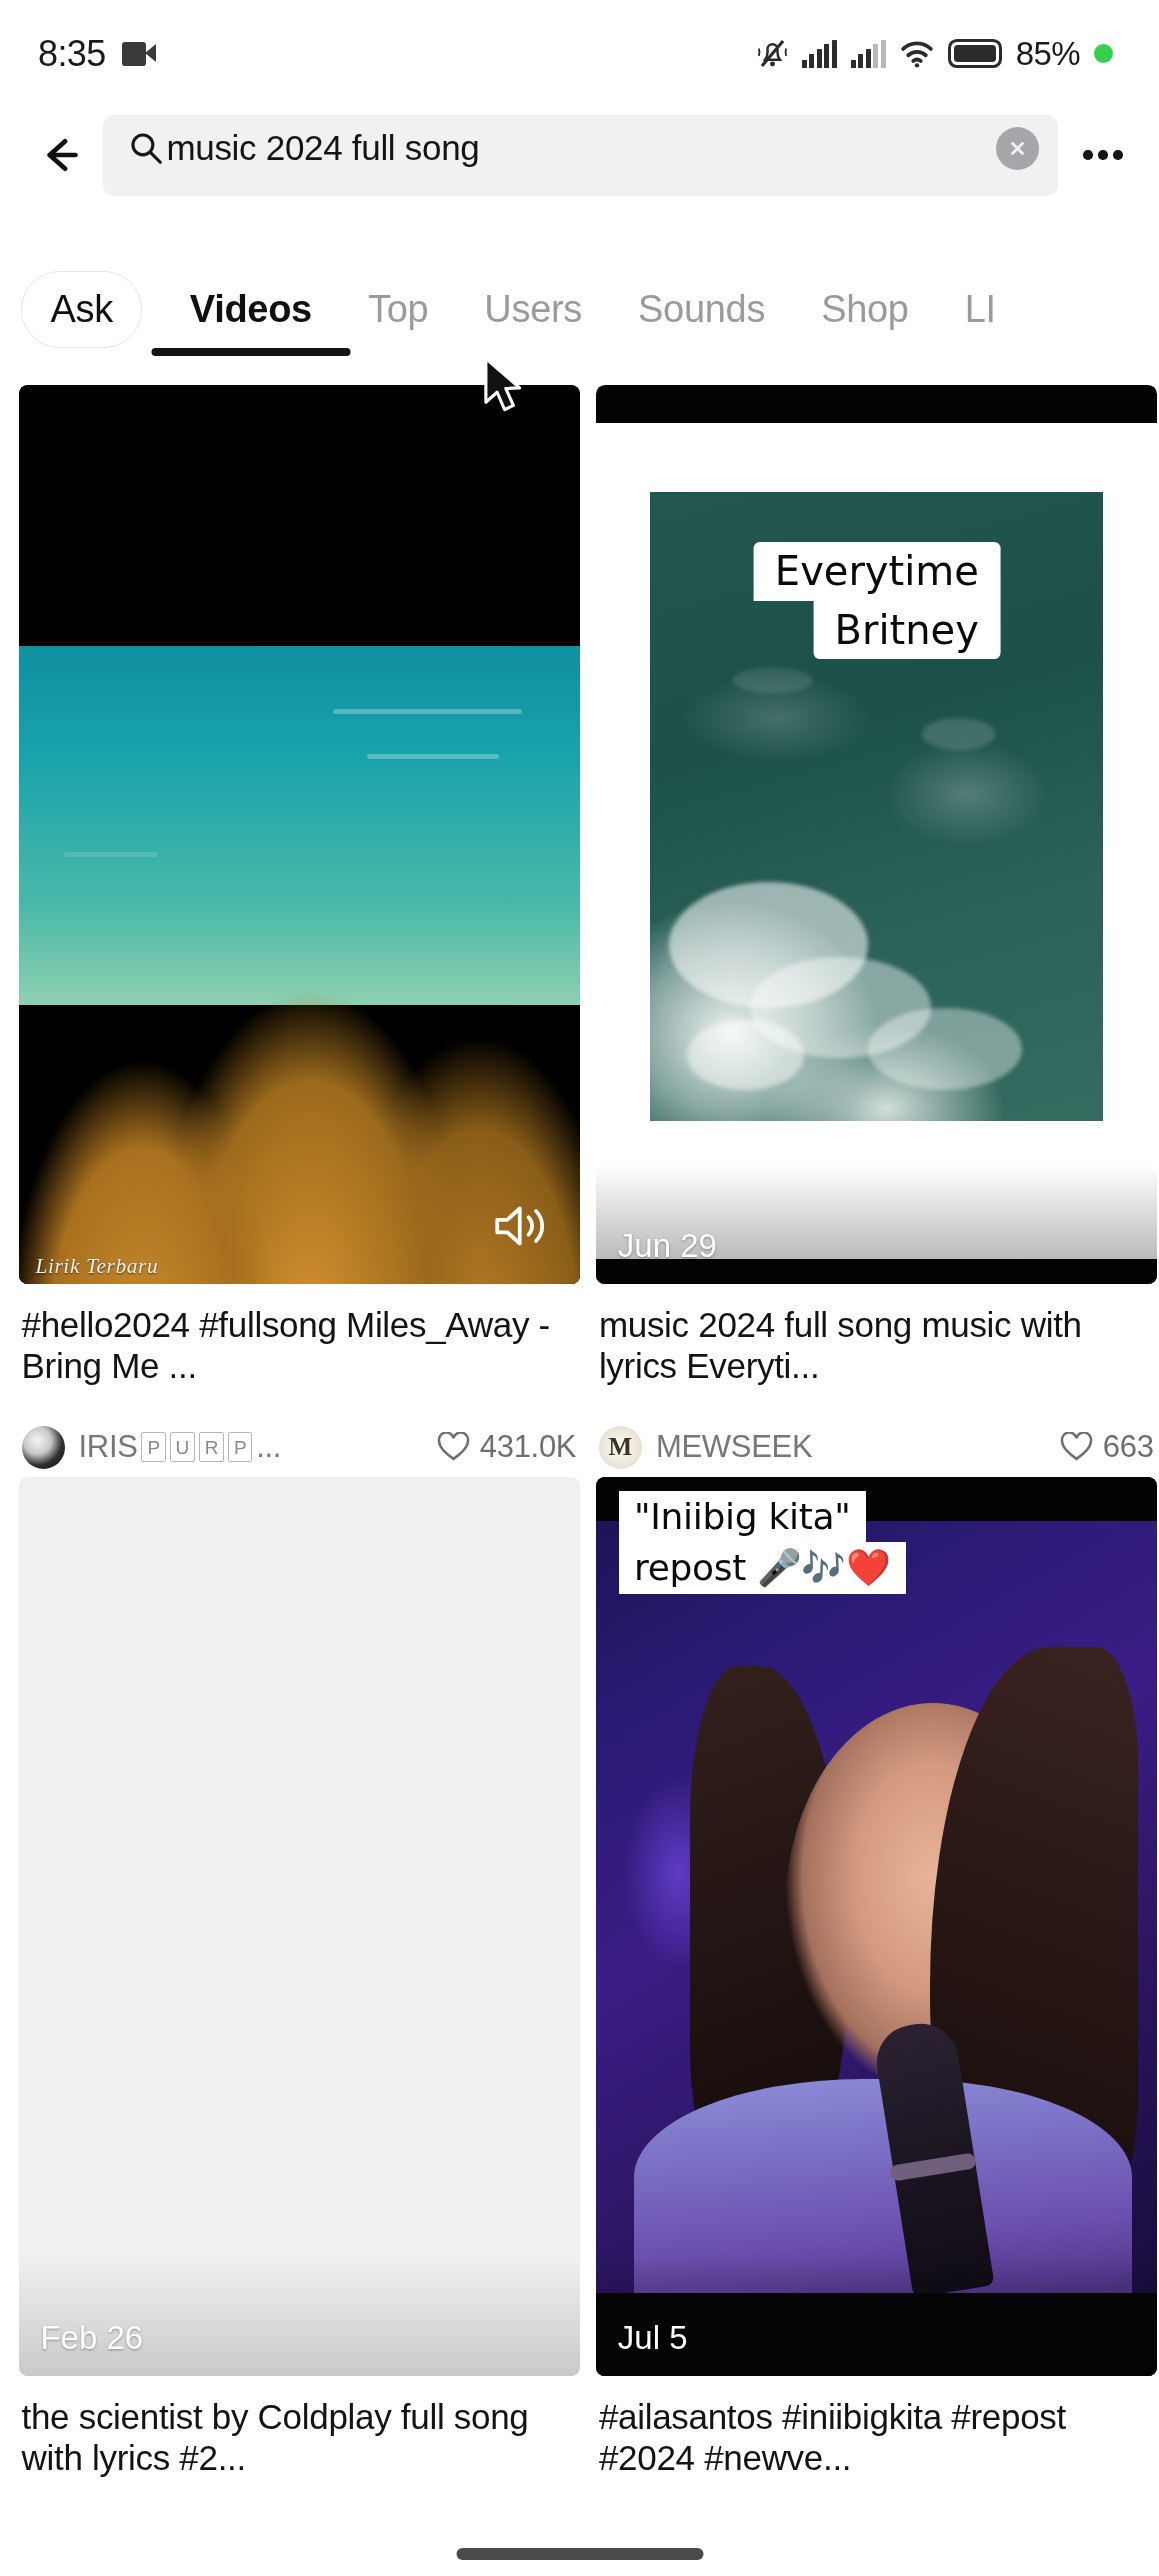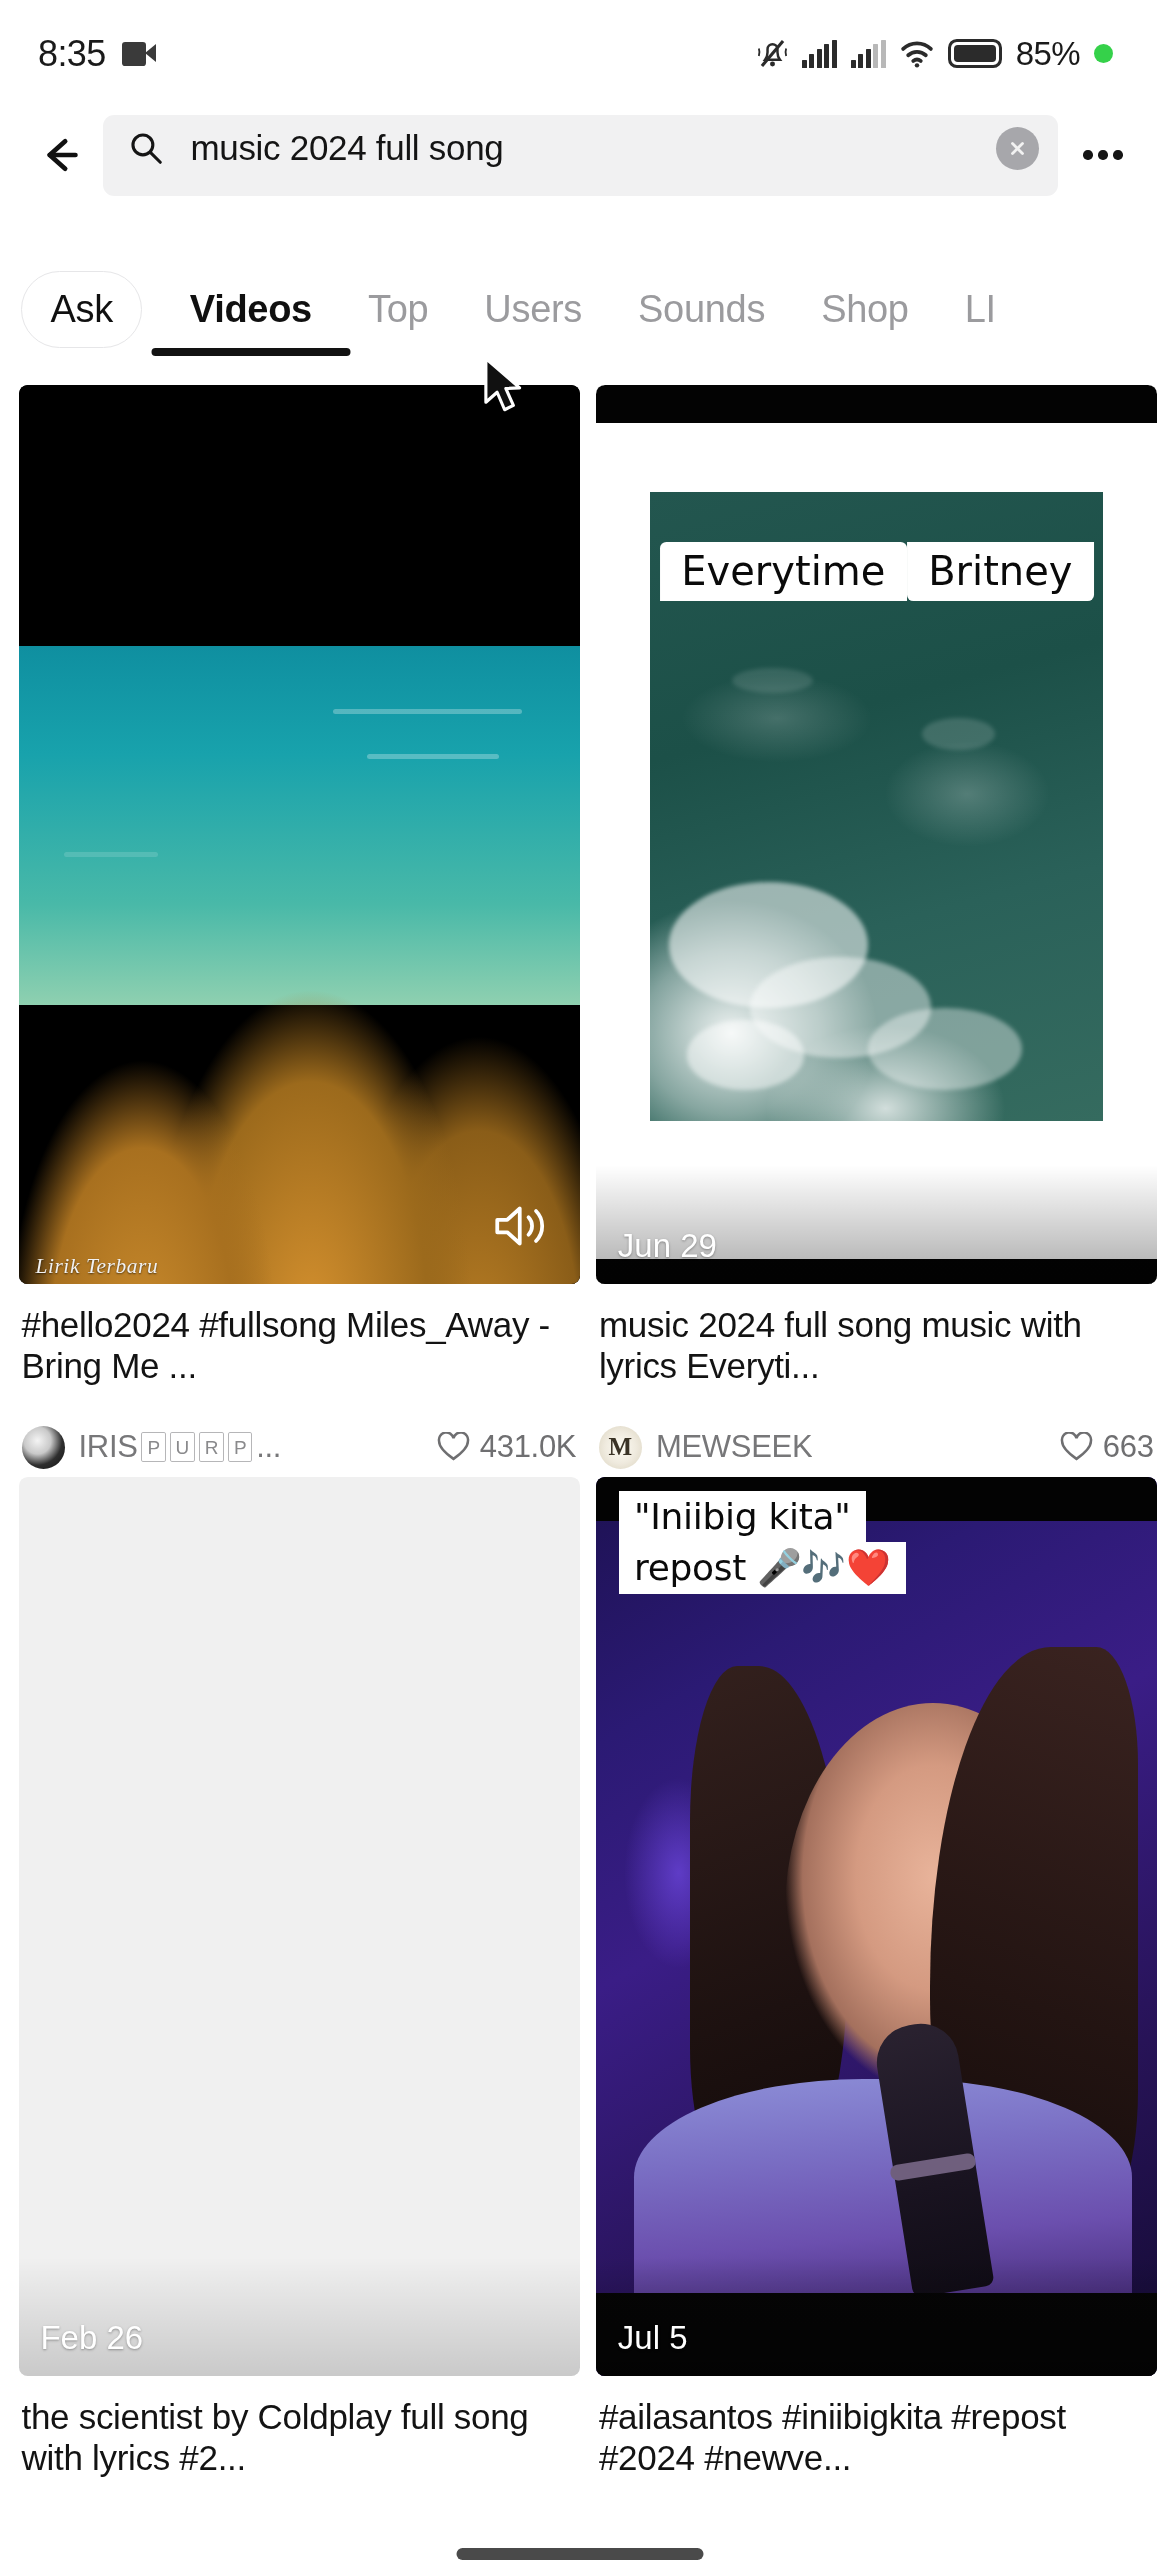--- a/index.html
+++ b/index.html
@@ -51,21 +51,21 @@
   .green-dot{ width:19px; height:19px; border-radius:50%; background:#35d14a; }
 
   
   .search-header{
     position:absolute; left:0; top:111px; width:1160px; height:88px;
     display:flex; align-items:center; padding:0 28px 0 33px; gap:16.4px;
   }
   .back-btn{ width:54px; height:54px; display:flex; align-items:center; justify-content:center; flex:0 0 auto; }
   .search-field{
     flex:1 1 auto; height:81px; background:#f1f1f2; border-radius:11.3px;
-    display:flex; align-items:center; padding:0 19px 14px 25px; gap:26px;
+    display:flex; align-items:center; padding:0 19px 14px 25px; gap:2px;
   }
   .search-icon-wrap{ flex:0 0 auto; width:36px; height:36px; }
   .search-value{
     flex:1 1 auto; font-size:35px; color:#141414; letter-spacing:-0.3px;
     white-space:nowrap; overflow:hidden;
   }
   .clear-btn{
     flex:0 0 auto; width:43px; height:43px; border-radius:50%;
     background:#a7a7ab; display:flex; align-items:center; justify-content:center;
   }
@@ -139,21 +139,21 @@
       radial-gradient(ellipse 52% 34% at 18% 86%, rgba(255,255,255,0.92) 0%, rgba(255,255,255,0.42) 38%, rgba(255,255,255,0) 62%),
       radial-gradient(ellipse 44% 22% at 52% 98%, rgba(255,255,255,0.78) 0%, rgba(255,255,255,0) 60%),
       radial-gradient(ellipse 26% 12% at 70% 48%, rgba(255,255,255,0.22) 0%, rgba(255,255,255,0) 70%),
       radial-gradient(ellipse 30% 10% at 28% 36%, rgba(255,255,255,0.18) 0%, rgba(255,255,255,0) 70%),
       linear-gradient(165deg,#23564f 0%,#1c5048 36%,#2a6159 66%,#356b5f 100%);
     overflow:hidden;
   }
   .ocean .foam{ position:absolute; background:rgba(255,255,255,0.55); border-radius:50%; filter:blur(1.9px); }
   .ov-text{
     position:absolute; left:50%; transform:translateX(-50%); top:157px;
-    display:flex; align-items:flex-end; z-index:4;
+    display:flex; flex-direction:column; align-items:flex-end; z-index:4;
   }
   .ov-text span{
     background:#fff; color:#0a0a0a; font-size:40px; padding:6.3px 21.4px;
     font-family:"DejaVu Sans", sans-serif; letter-spacing:0px; white-space:nowrap;
   }
   .ov-text span:first-child{ border-radius:6.3px 6.3px 0 0; }
   .ov-text span:last-child{ border-radius:0 0 6.3px 6.3px; }
 
   
   .art-singer{

